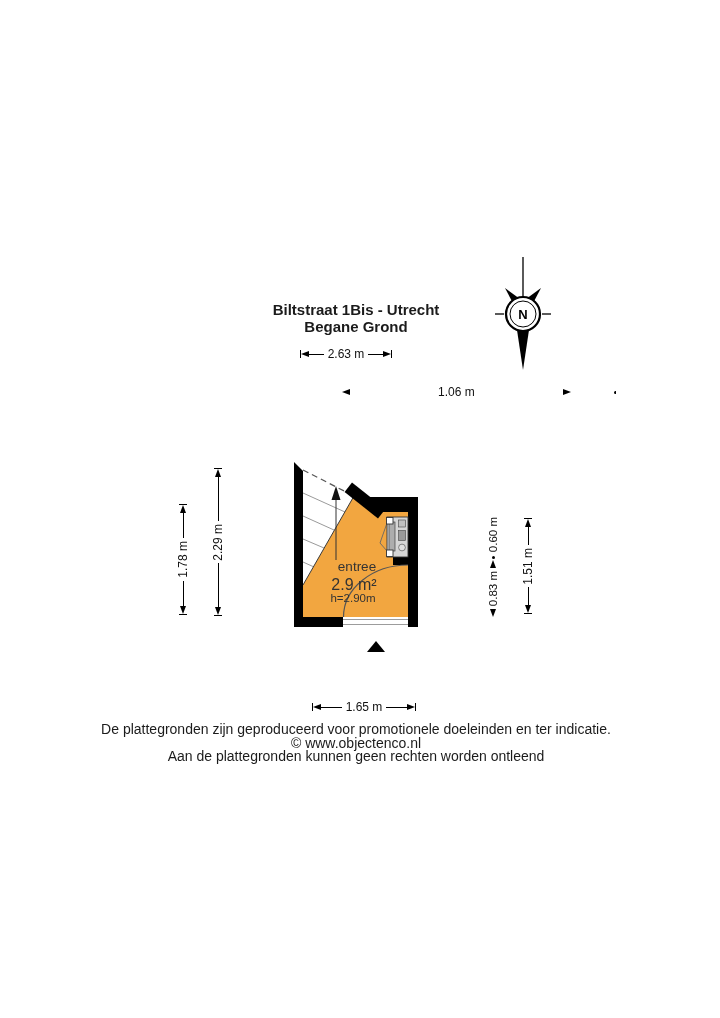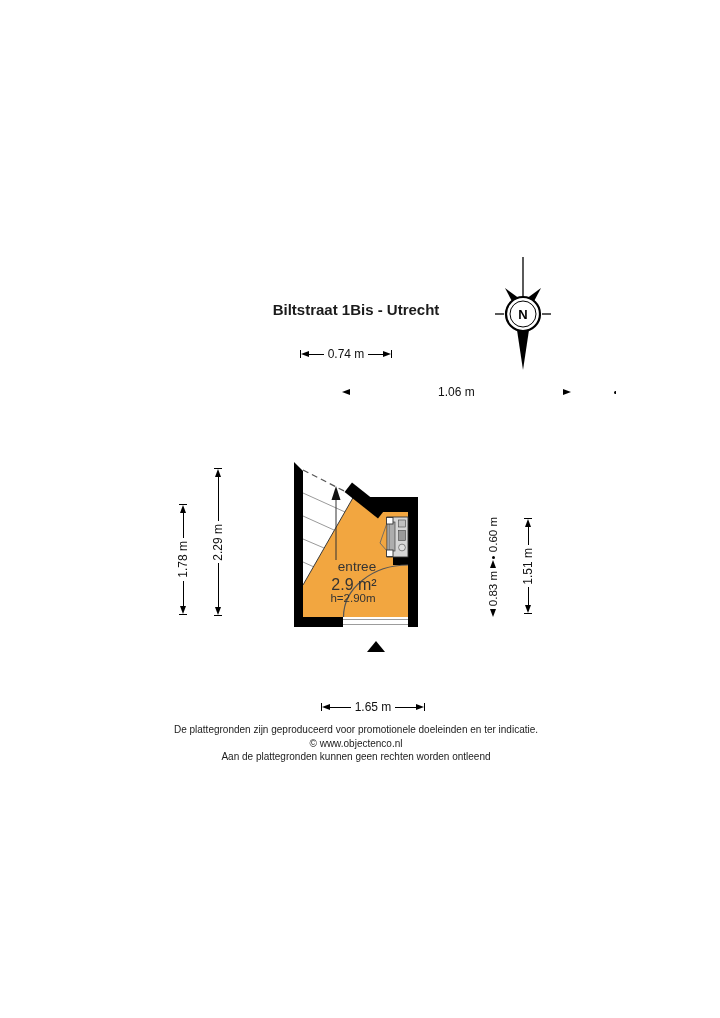--- a/index.html
+++ b/index.html
@@ -3,21 +3,21 @@
 <meta charset="utf-8">
 <style>
   html,body{margin:0;padding:0;background:#fff;}
   .canvas{position:relative;width:616px;height:1018px;background:#fff;
           font-family:"Liberation Sans", sans-serif;overflow:hidden;}
 
   .title-block{position:absolute;left:0;top:301px;width:712px;text-align:center;
                font-weight:bold;font-size:15px;line-height:17px;color:#1b1b1b;}
 
   .footer{position:absolute;left:0;top:723px;width:712px;text-align:center;
-          font-size:10px;line-height:13.6px;color:#1b1b1b;}
+          font-size:14px;line-height:13.6px;color:#1b1b1b;}
 
   
   .hdim{position:absolute;display:flex;align-items:center;height:14px;
         color:#111;font-size:12px;}
   .hline{height:1px;background:#000;flex:1;}
   .hlabel{padding:0 4px;white-space:nowrap;}
   .arrL{width:0;height:0;border-top:3.5px solid transparent;border-bottom:3.5px solid transparent;
         border-right:8px solid #000;}
   .arrR{width:0;height:0;border-top:3.5px solid transparent;border-bottom:3.5px solid transparent;
         border-left:8px solid #000;}
@@ -37,39 +37,40 @@
 
   svg{position:absolute;}
 </style>
 </head>
 <body>
 
 <div class="canvas">
 
   <div class="title-block">
     <div>Biltstraat 1Bis - Utrecht</div>
+    <div>Begane Grond</div>
   </div>
 
   <svg style="left:493px;top:254px;" width="60" height="118" viewBox="0 0 60 118">
     <line x1="30" y1="3" x2="30" y2="44" stroke="#000" stroke-width="1.3"></line>
     <polygon points="12,34 27,45 22,53" fill="#000"></polygon>
     <polygon points="48,34 33,45 38,53" fill="#000"></polygon>
     <circle cx="30" cy="60" r="17" fill="#fff" stroke="#000" stroke-width="2.2"></circle>
     <circle cx="30" cy="60" r="13" fill="#fff" stroke="#000" stroke-width="1"></circle>
     <line x1="2" y1="60" x2="11" y2="60" stroke="#000" stroke-width="1.3"></line>
     <line x1="49" y1="60" x2="58" y2="60" stroke="#000" stroke-width="1.3"></line>
     <text x="30" y="65" text-anchor="middle" font-size="13" font-weight="bold" fill="#000">N</text>
     <polygon points="24,76 36,76 30,116" fill="#000"></polygon>
   </svg>
 
   <div class="hdim" style="left:300px;top:347px;width:92px;">
     <div class="tickV"></div>
     <div class="arrL"></div>
     <div class="hline"></div>
-    <span class="hlabel">0.74 m</span>
+    <span class="hlabel">2.63 m</span>
     <div class="hline"></div>
     <div class="arrR"></div>
     <div class="tickV"></div>
   </div>
 
   <div class="hdim" style="left:300px;top:385px;width:108px;gap:42px;">
     <div class="tickV"></div>
     <div class="arrL"></div>
     <div class="hline"></div>
     <span class="hlabel">1.06 m</span>
@@ -112,21 +113,21 @@
   <div class="vdim" style="left:520px;top:518px;height:96px;">
     <div class="tickH"></div>
     <div class="arrU"></div>
     <div class="vline"></div>
     <span class="vlabel">1.51 m</span>
     <div class="vline"></div>
     <div class="arrD"></div>
     <div class="tickH"></div>
   </div>
 
-  <div class="hdim" style="left:321px;top:700px;width:104px;">
+  <div class="hdim" style="left:312px;top:700px;width:104px;">
     <div class="tickV"></div>
     <div class="arrL"></div>
     <div class="hline"></div>
     <span class="hlabel">1.65 m</span>
     <div class="hline"></div>
     <div class="arrR"></div>
     <div class="tickV"></div>
   </div>
 
   <svg style="left:280px;top:450px;" width="150" height="215" viewBox="0 0 150 215">

